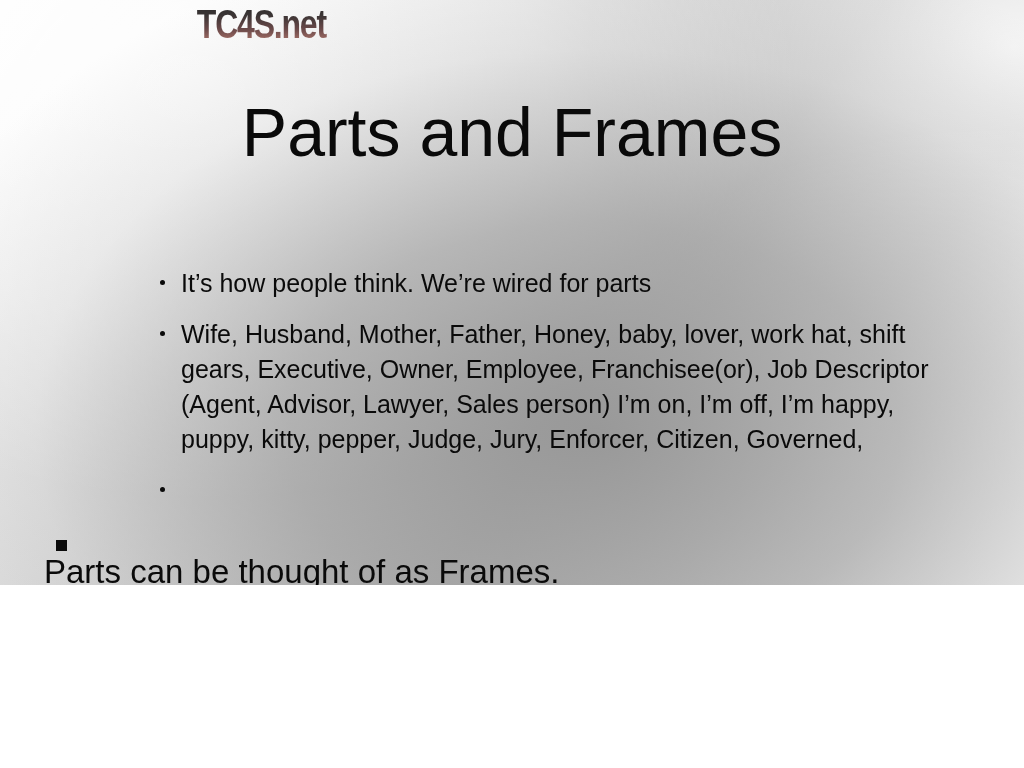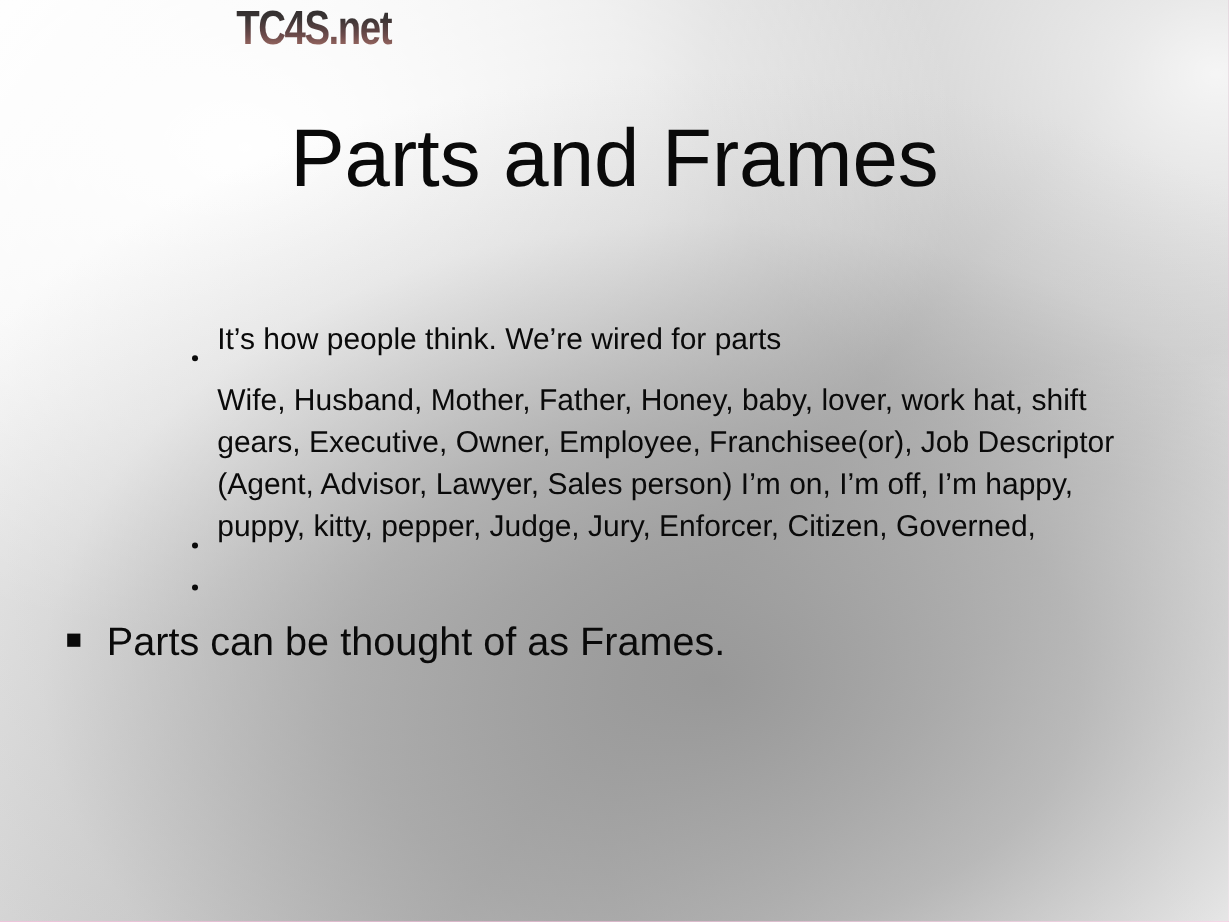--- a/index.html
+++ b/index.html
@@ -12,23 +12,23 @@
     height: 768px;
     overflow: hidden;
     font-family: "Liberation Sans", sans-serif;
     background: #ffffff;
   }
 
   
   #slide {
     position: relative;
     width: 1024px;
-    height: 768px;
+    height: 585px;
     overflow: hidden;
-    background-color: #f9a8d4;
+    background-color: #737373;
   }
   
   #slide::before {
     content: "";
     position: absolute;
     inset: 0;
     background:
       radial-gradient(ellipse 900px 620px at 58% 74%, rgba(150,150,150,0.95) 0%, rgba(160,160,160,0.70) 34%, rgba(190,190,190,0.25) 62%, rgba(255,255,255,0) 82%),
       radial-gradient(ellipse 760px 520px at 20% 16%, rgba(255,255,255,0.98) 0%, rgba(255,255,255,0.55) 45%, rgba(255,255,255,0) 78%),
       radial-gradient(ellipse 620px 520px at 98% 92%, rgba(255,255,255,0.95) 0%, rgba(255,255,255,0.45) 48%, rgba(255,255,255,0) 80%),
@@ -97,39 +97,39 @@
     line-height: 42px;
     color: #0a0a0a;
   }
 
   .sub-list {
     margin: 6px 0 0 0;
     padding: 0;
   }
   .lvl2 {
     display: flex;
-    align-items: flex-end;
+    align-items: flex-start;
     margin-bottom: 16px;
   }
   .lvl2 .dot-bullet {
     flex: 0 0 auto;
     width: 5px;
     height: 5px;
     border-radius: 50%;
     background: #0a0a0a;
     margin: 14px 16px 0 116px;
   }
   .lvl2 .lvl2-text {
     font-size: 25px;
     line-height: 35px;
     color: #0a0a0a;
     max-width: 790px;
   }
 
-  .lvl1.last { margin-top: 22px; }
+  .lvl1.last { margin-top: 34px; flex-direction: column; }
 </style>
 </head>
 <body>
 
 <div id="slide">
 
   <div class="tc4s-logo">TC4S.net</div>
 
   <div class="slide-title">Parts and Frames</div>
 

